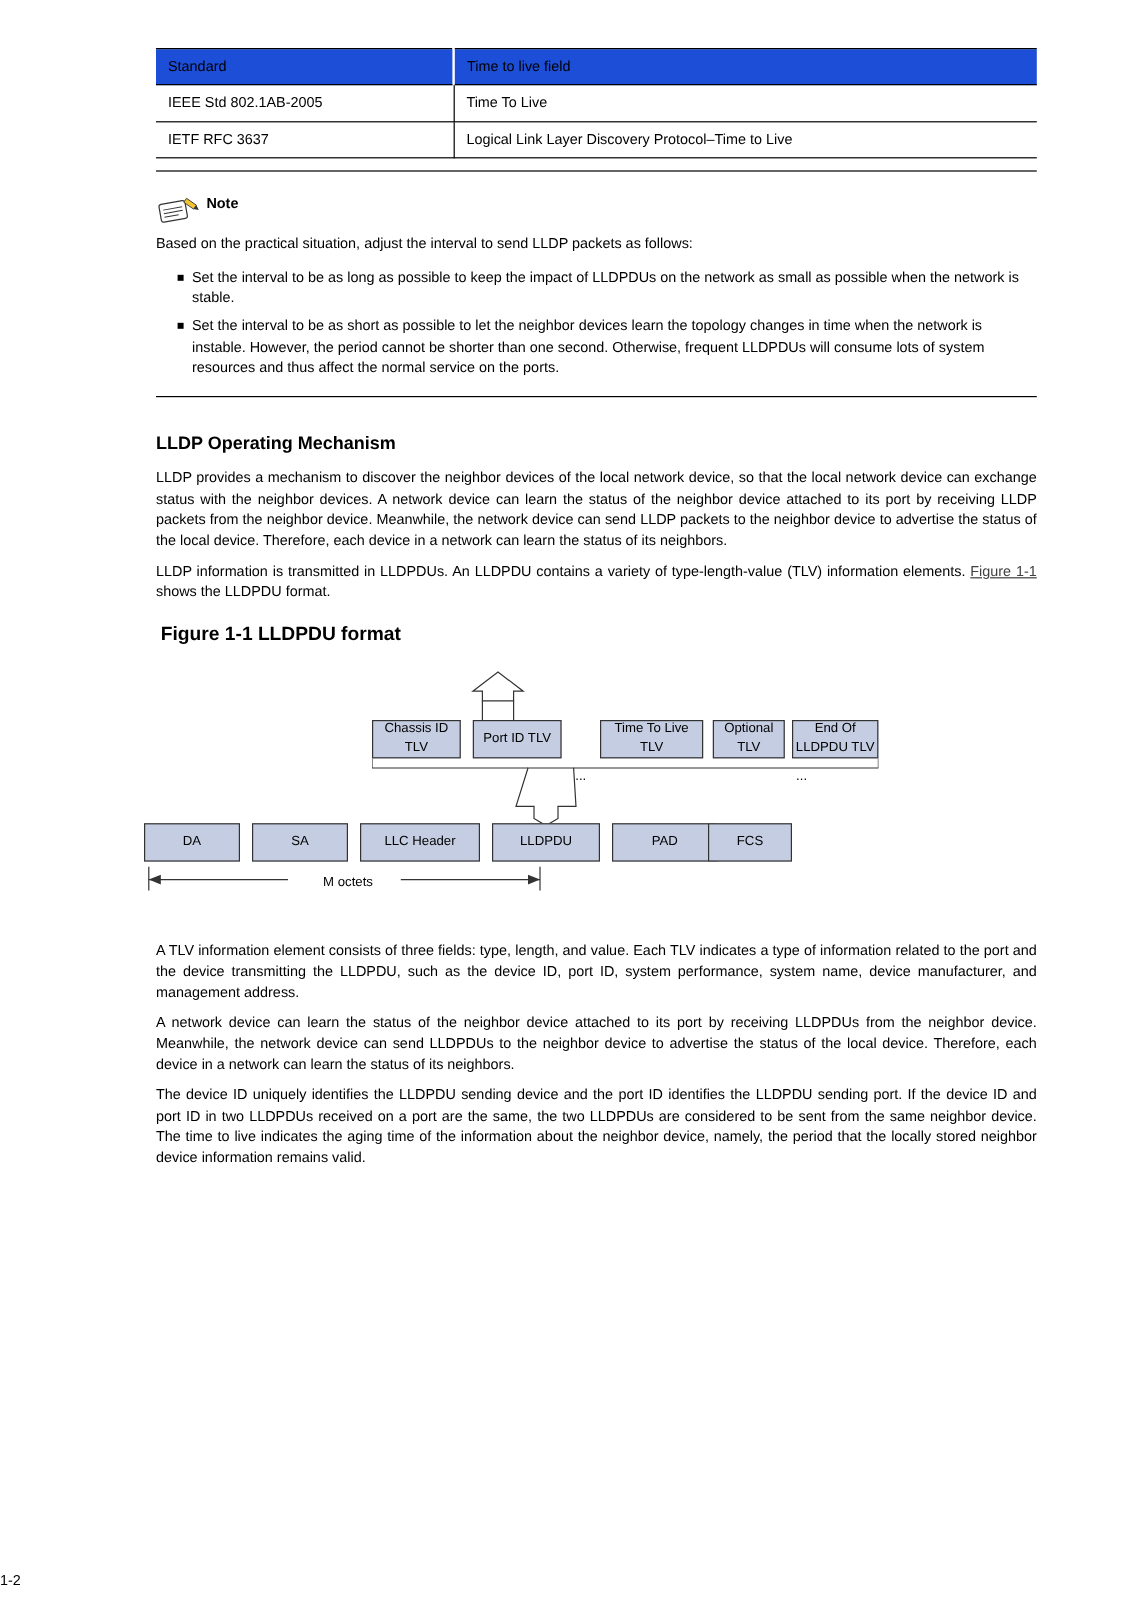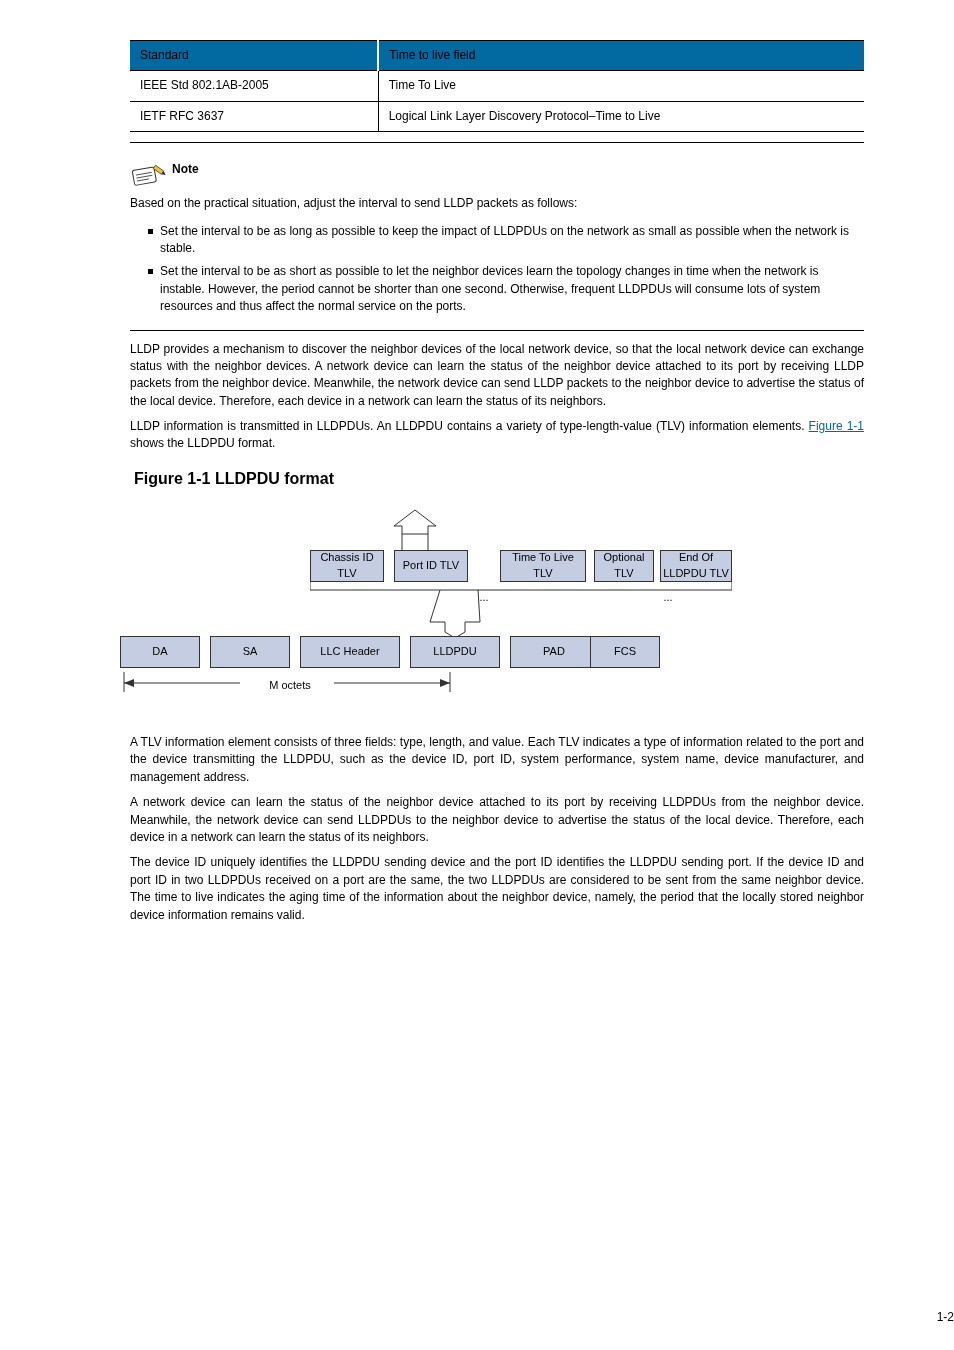--- a/index.html
+++ b/index.html
@@ -1,35 +1,35 @@
 <!DOCTYPE html>
 <html><head>
 <meta charset="utf-8">
 <style>
   html,body{margin:0;padding:0;background:#fff;color:#000;font-family:Arial,Helvetica,sans-serif;font-size:13px;line-height:1.45}
   .page{width:954px;min-height:1350px;margin:0 auto;padding:40px 90px 40px 130px;box-sizing:border-box;position:relative}
   table.spec{width:100%;border-collapse:collapse;margin-bottom:8px}
   table.spec th,table.spec td{font-size:12px;font-weight:400;text-align:left;padding:6px 10px;border-bottom:1px solid #000}
-  table.spec thead th{background:#0369a1;border-top:1px solid #000;border-bottom:1px solid #000}
+  table.spec thead th{background:#1d4ed8;border-top:1px solid #000;border-bottom:1px solid #000}
   table.spec thead th:first-child{border-right:2px solid #fff}
   table.spec tbody td:first-child{border-right:1px solid #000}
   hr.rule{border:none;border-top:1.5px solid #000;margin:10px 0}
   .note-block{margin:18px 0 6px 0}
   .note-head{display:flex;align-items:flex-start;gap:6px;margin-bottom:8px}
   .note-head svg{display:block}
   .note-head .note-label{font-weight:700;font-size:12px}
   .note-body{font-size:12px;margin:0 0 10px 0}
   .note-bullets{margin:0 0 14px 18px;padding:0}
   .note-bullets li{font-size:12px;margin-bottom:6px;list-style:none;position:relative;padding-left:12px}
   .note-bullets li::before{content:"";position:absolute;left:0;top:6px;width:5px;height:5px;background:#000}
   h3.sec{font-size:15px;font-weight:700;margin:28px 0 10px 0}
   p.body{font-size:12px;margin:8px 0;text-align:justify}
   .fig-cap{font-size:16px;font-weight:700;margin:14px 0 6px 4px}
-  .xref{color:#0369a1;}
-  .page-num{position:absolute;bottom:24px;left:0;width:100%;text-align:right;font-size:12px}
+  .xref{color:#404040;}
+  .page-num{position:absolute;bottom:24px;left:0;width:100%;text-align:left;font-size:12px}
   .diagram{width:610px;height:230px;margin:0 0 0 -10px;position:relative}
   .dbox{position:absolute;background:#c5cde2;border:1px solid #333;font-size:11px;text-align:center;box-sizing:border-box;display:flex;align-items:center;justify-content:center;padding:2px}
   .lbl{position:absolute;font-size:11px;text-align:center}
 </style>
 </head>
 <body>
 
 <div class="page">
 
   <table class="spec">
@@ -73,20 +73,21 @@
     </div>
     <p class="note-body">Based on the practical situation, adjust the interval to send LLDP packets as follows:</p>
     <ul class="note-bullets">
       <li>Set the interval to be as long as possible to keep the impact of LLDPDUs on the network as small as possible when the network is stable.</li>
       <li>Set the interval to be as short as possible to let the neighbor devices learn the topology changes in time when the network is instable. However, the period cannot be shorter than one second. Otherwise, frequent LLDPDUs will consume lots of system resources and thus affect the normal service on the ports.</li>
     </ul>
   </div>
 
   <hr class="rule">
 
+  <h3 class="sec">LLDP Operating Mechanism</h3>
   <p class="body">LLDP provides a mechanism to discover the neighbor devices of the local network device, so that the local network device can exchange status with the neighbor devices. A network device can learn the status of the neighbor device attached to its port by receiving LLDP packets from the neighbor device. Meanwhile, the network device can send LLDP packets to the neighbor device to advertise the status of the local device. Therefore, each device in a network can learn the status of its neighbors.</p>
   <p class="body">
     <span>LLDP information is transmitted in LLDPDUs. An LLDPDU contains a variety of type-length-value (TLV) information elements. </span><a href="#" class="xref">Figure 1-1</a><span> shows the LLDPDU format.</span>
   </p>
 
   <div class="fig-cap">Figure 1-1 LLDPDU format</div>
 
   <div class="diagram">
 
     <div class="dbox" style="left:190px;top:54px;width:74px;height:32px">Chassis ID TLV</div>

